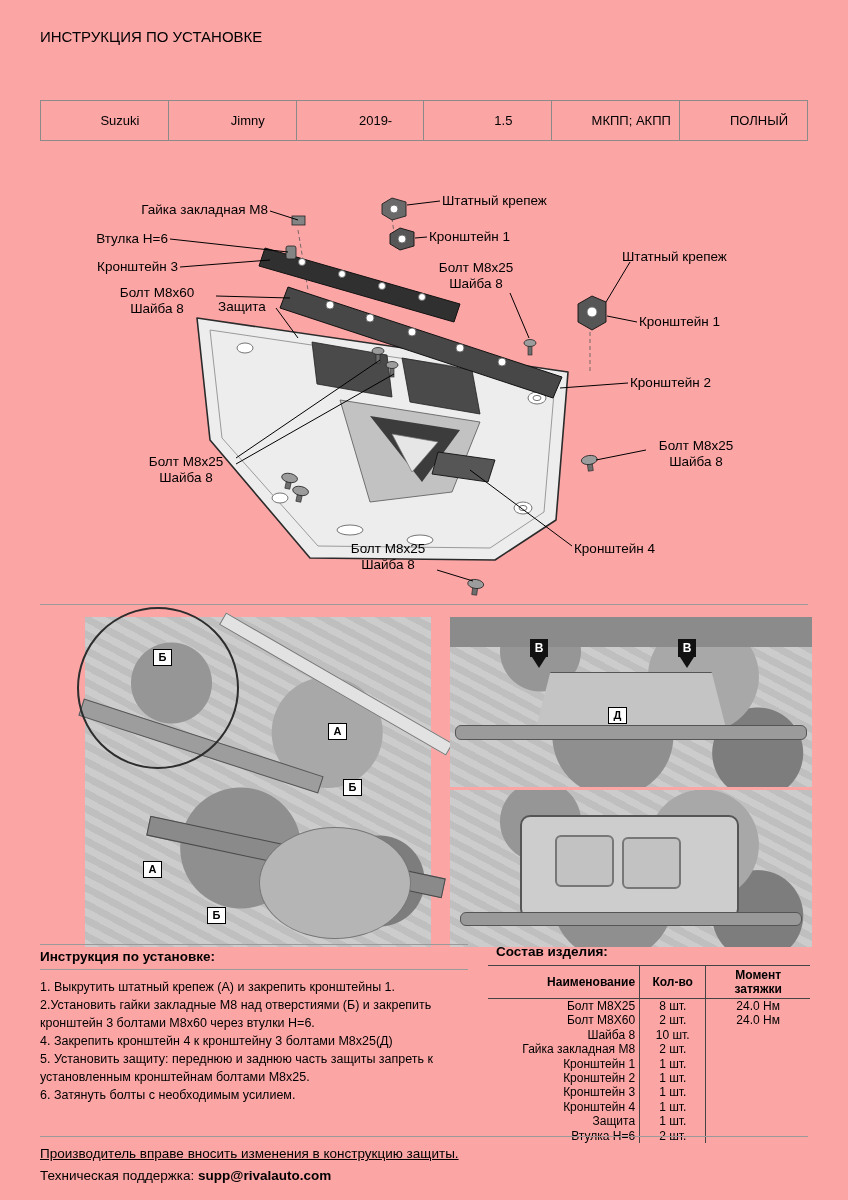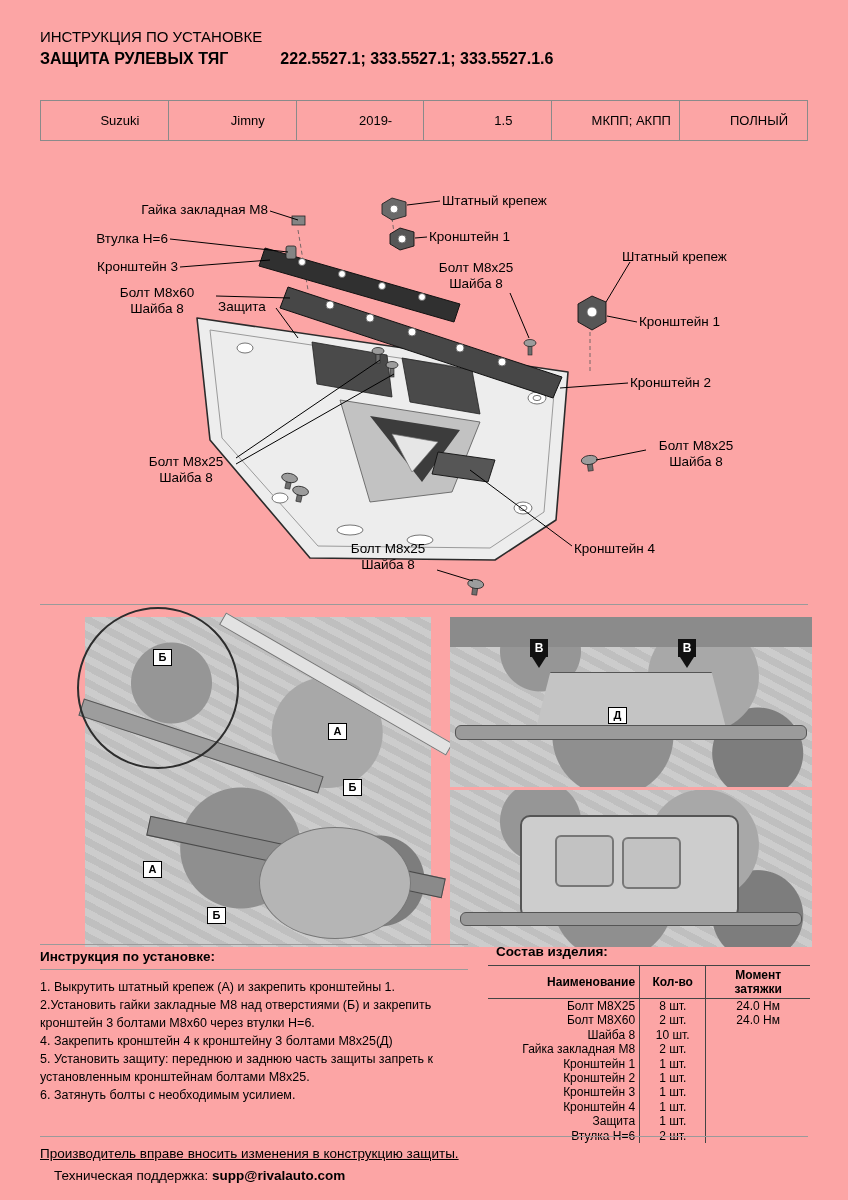--- a/index.html
+++ b/index.html
@@ -74,32 +74,29 @@
   .comp{width:100%;border-collapse:collapse;font-size:12px;}
   .comp th{font-weight:bold;border-top:1px solid #444;border-bottom:1px solid #444;padding:2px 4px;}
   .comp td{padding:0 4px;line-height:14.4px;}
   .comp .c1{text-align:right;width:148px;}
   .comp .c2{text-align:center;width:60px;border-left:1px solid #444;border-right:1px solid #444;}
   .comp .c3{text-align:center;width:100px;}
 
   
   .fdiv{position:absolute;left:40px;top:1136px;width:768px;border-top:1px solid #9a9a9a;}
   .f1{position:absolute;left:40px;top:1146px;font-size:13.5px;text-decoration:underline;}
-  .f2{position:absolute;left:40px;top:1168px;font-size:13.5px;margin-left:14px;}
+  .f2{position:absolute;left:40px;top:1168px;font-size:13.5px;}
   .f2 .email{font-weight:bold;}
 </style>
 </head>
 <body>
 
 <div class="page">
 
   <div class="h1">ИНСТРУКЦИЯ ПО УСТАНОВКЕ</div>
-  <div class="h2">
-    <span>ЗАЩИТА РУЛЕВЫХ ТЯГ</span><span class="codes">222.5527.1; 333.5527.1; 333.5527.1.6</span>
-  </div>
 
   <table class="spec">
     <tbody>
     <tr>
       <td>Suzuki</td>
       <td>Jimny</td>
       <td>2019-</td>
       <td>1.5</td>
       <td>МКПП; АКПП</td>
       <td>ПОЛНЫЙ</td>

